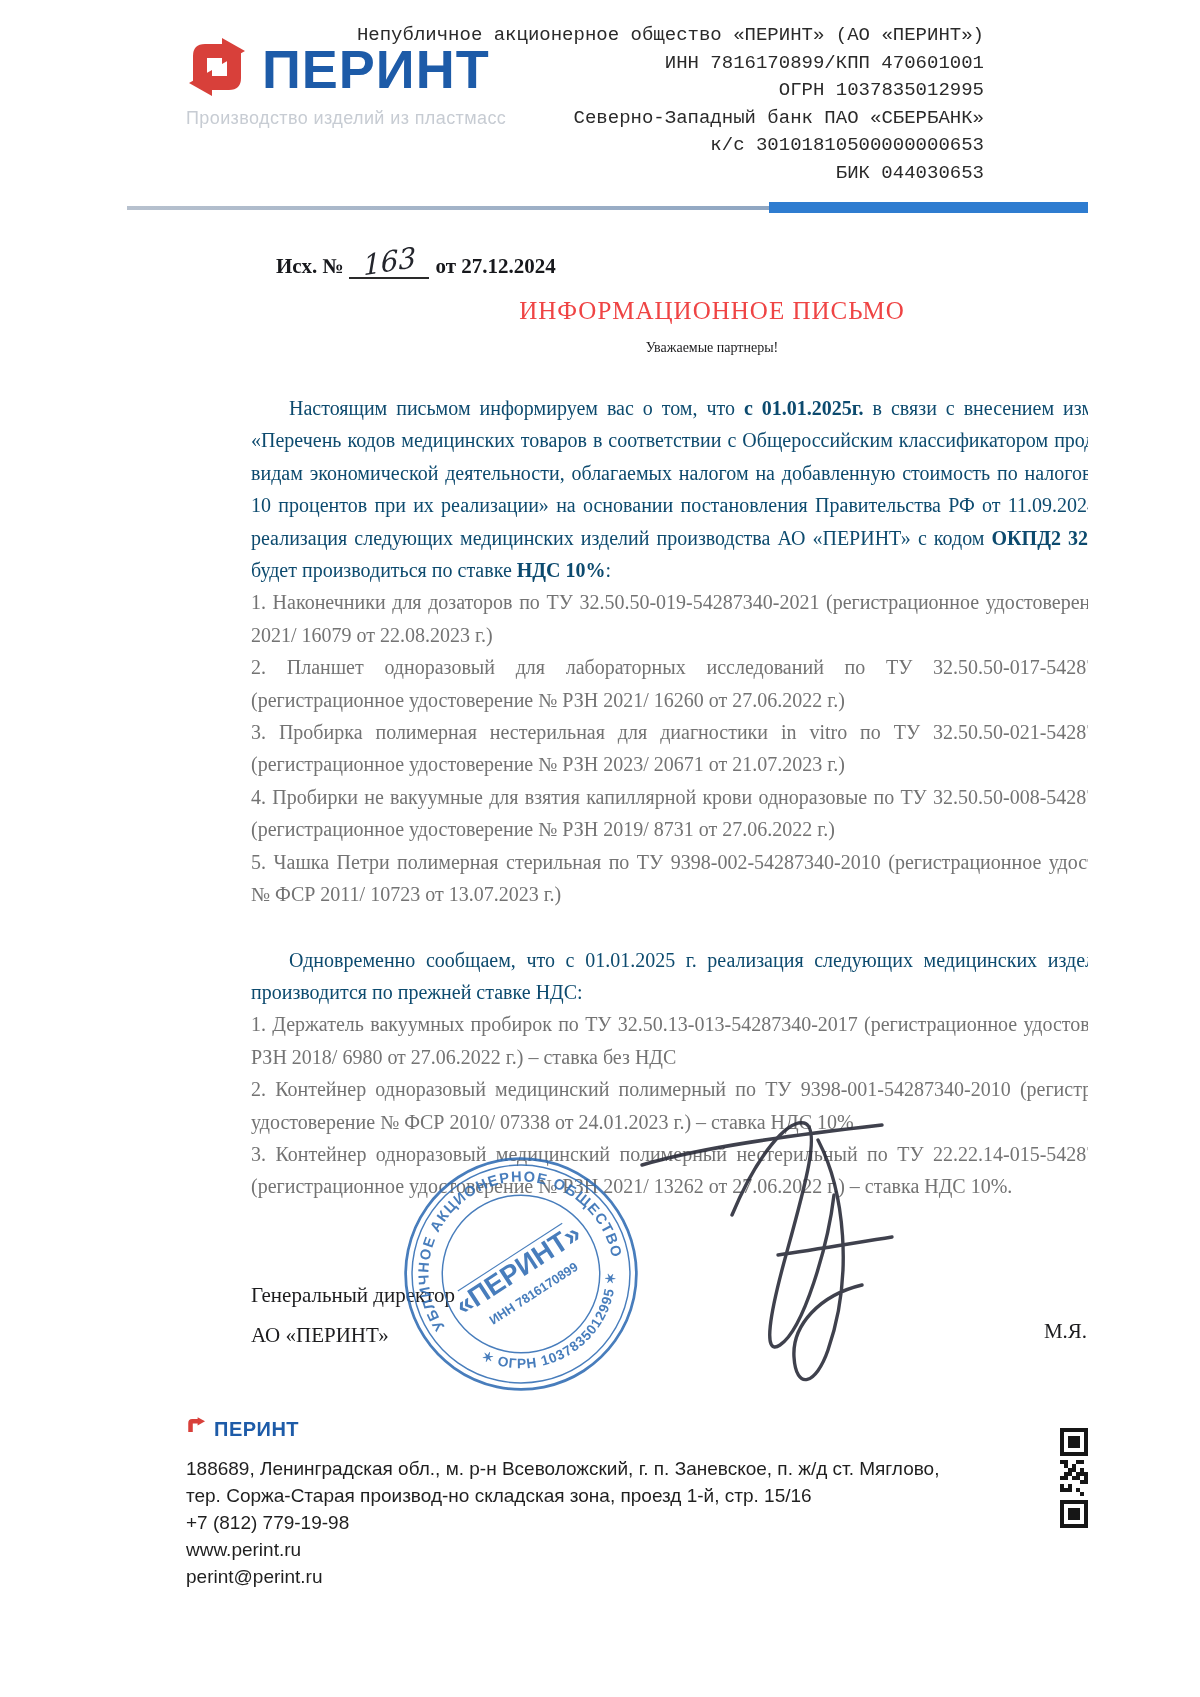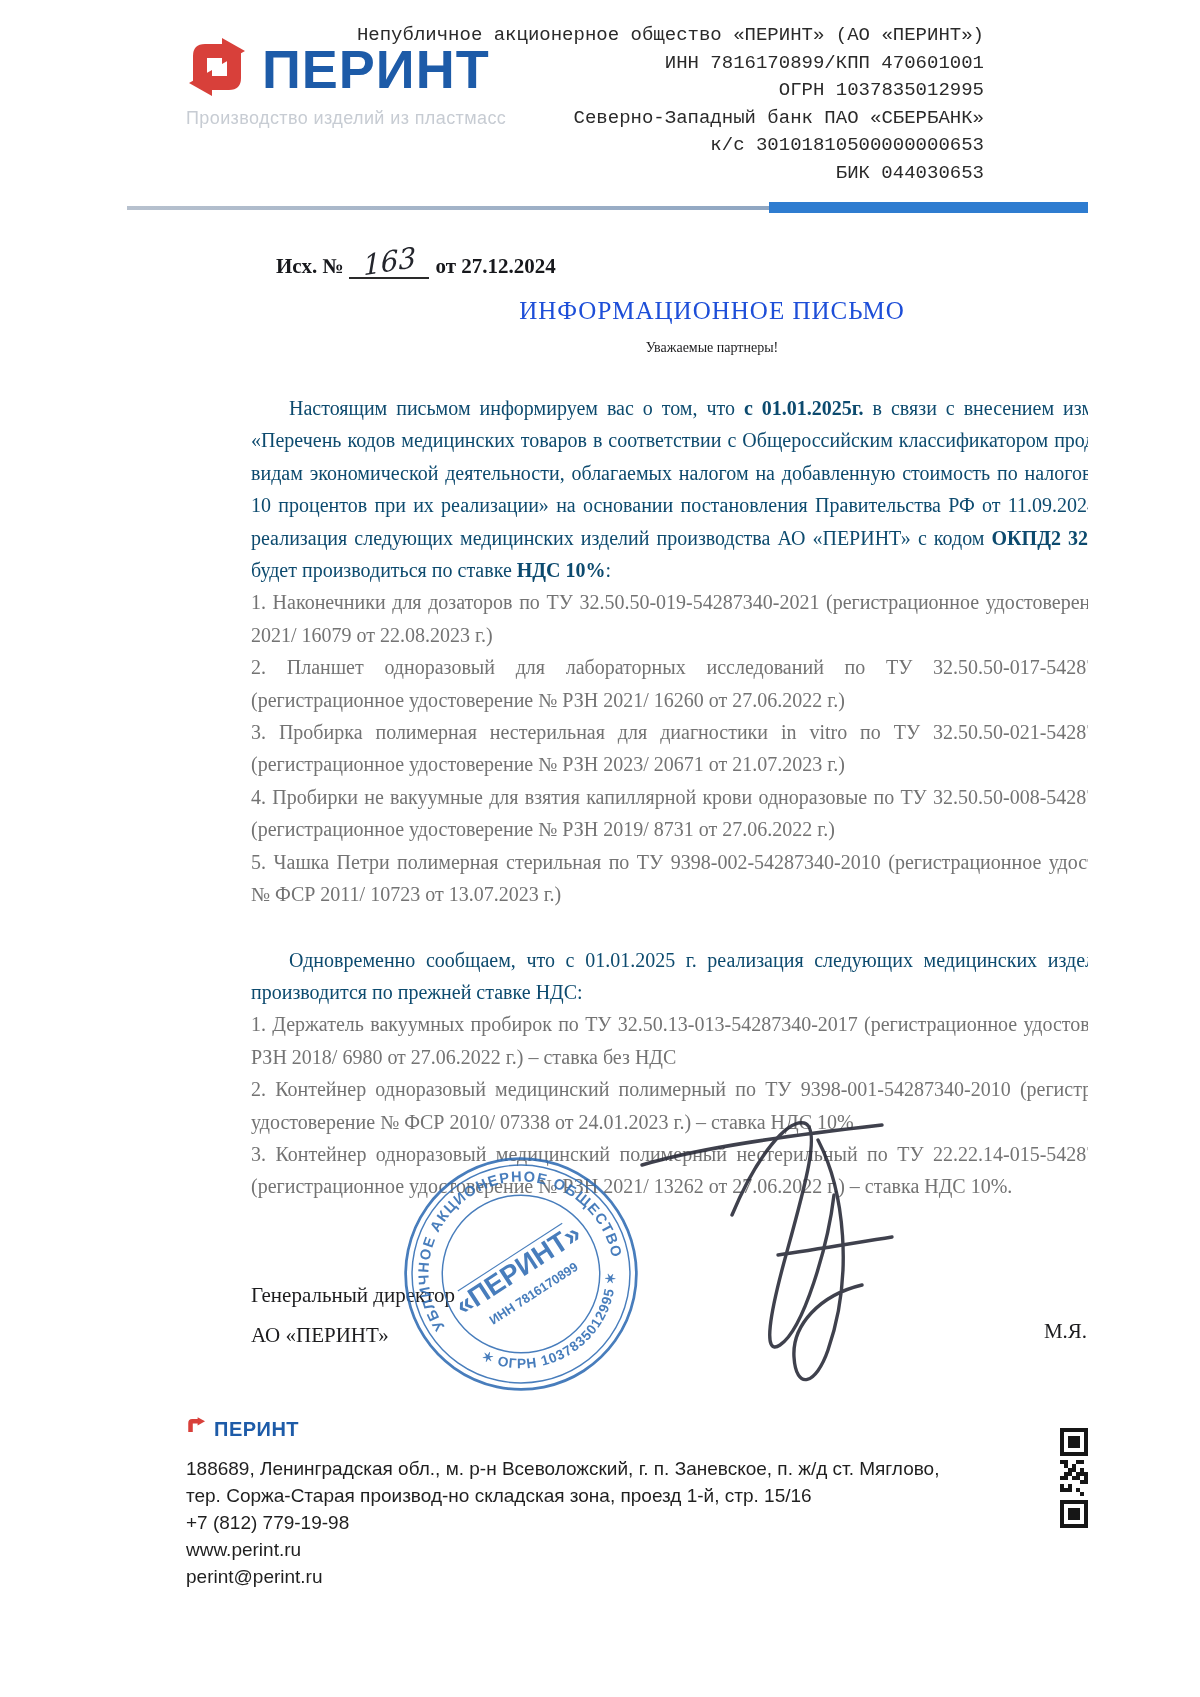--- a/index.html
+++ b/index.html
@@ -49,21 +49,21 @@
   .ref-number {
     display:inline-block; font-family:"DejaVu Serif", serif; font-style:italic;
     font-weight:400; font-size:28px; color:#23252c;
     transform:rotate(-9deg) skewX(-8deg); position:relative; top:1px;
   }
 
   
   .letter-body { position:absolute; left:139px; top:297px; width:922px; }
   .letter-title {
     text-align:center; font-size:25px; font-weight:400;
-    letter-spacing:1px; color:#1d4ed8; margin-bottom:15px;
+    letter-spacing:1px; color:#ef4444; margin-bottom:15px;
   }
   .salutation { text-align:center; font-size:14px; margin-bottom:36px; }
   .para {
     font-size:20px; line-height:32.4px; text-align:justify; color:#0c4a6e;
   }
   .indent { text-indent:38px; }
   .seg-bold { font-weight:700; }
   .list-item { font-size:20px; line-height:32.4px; text-align:justify; color:#737373; }
   .gap-top { margin-top:33px; }
 

